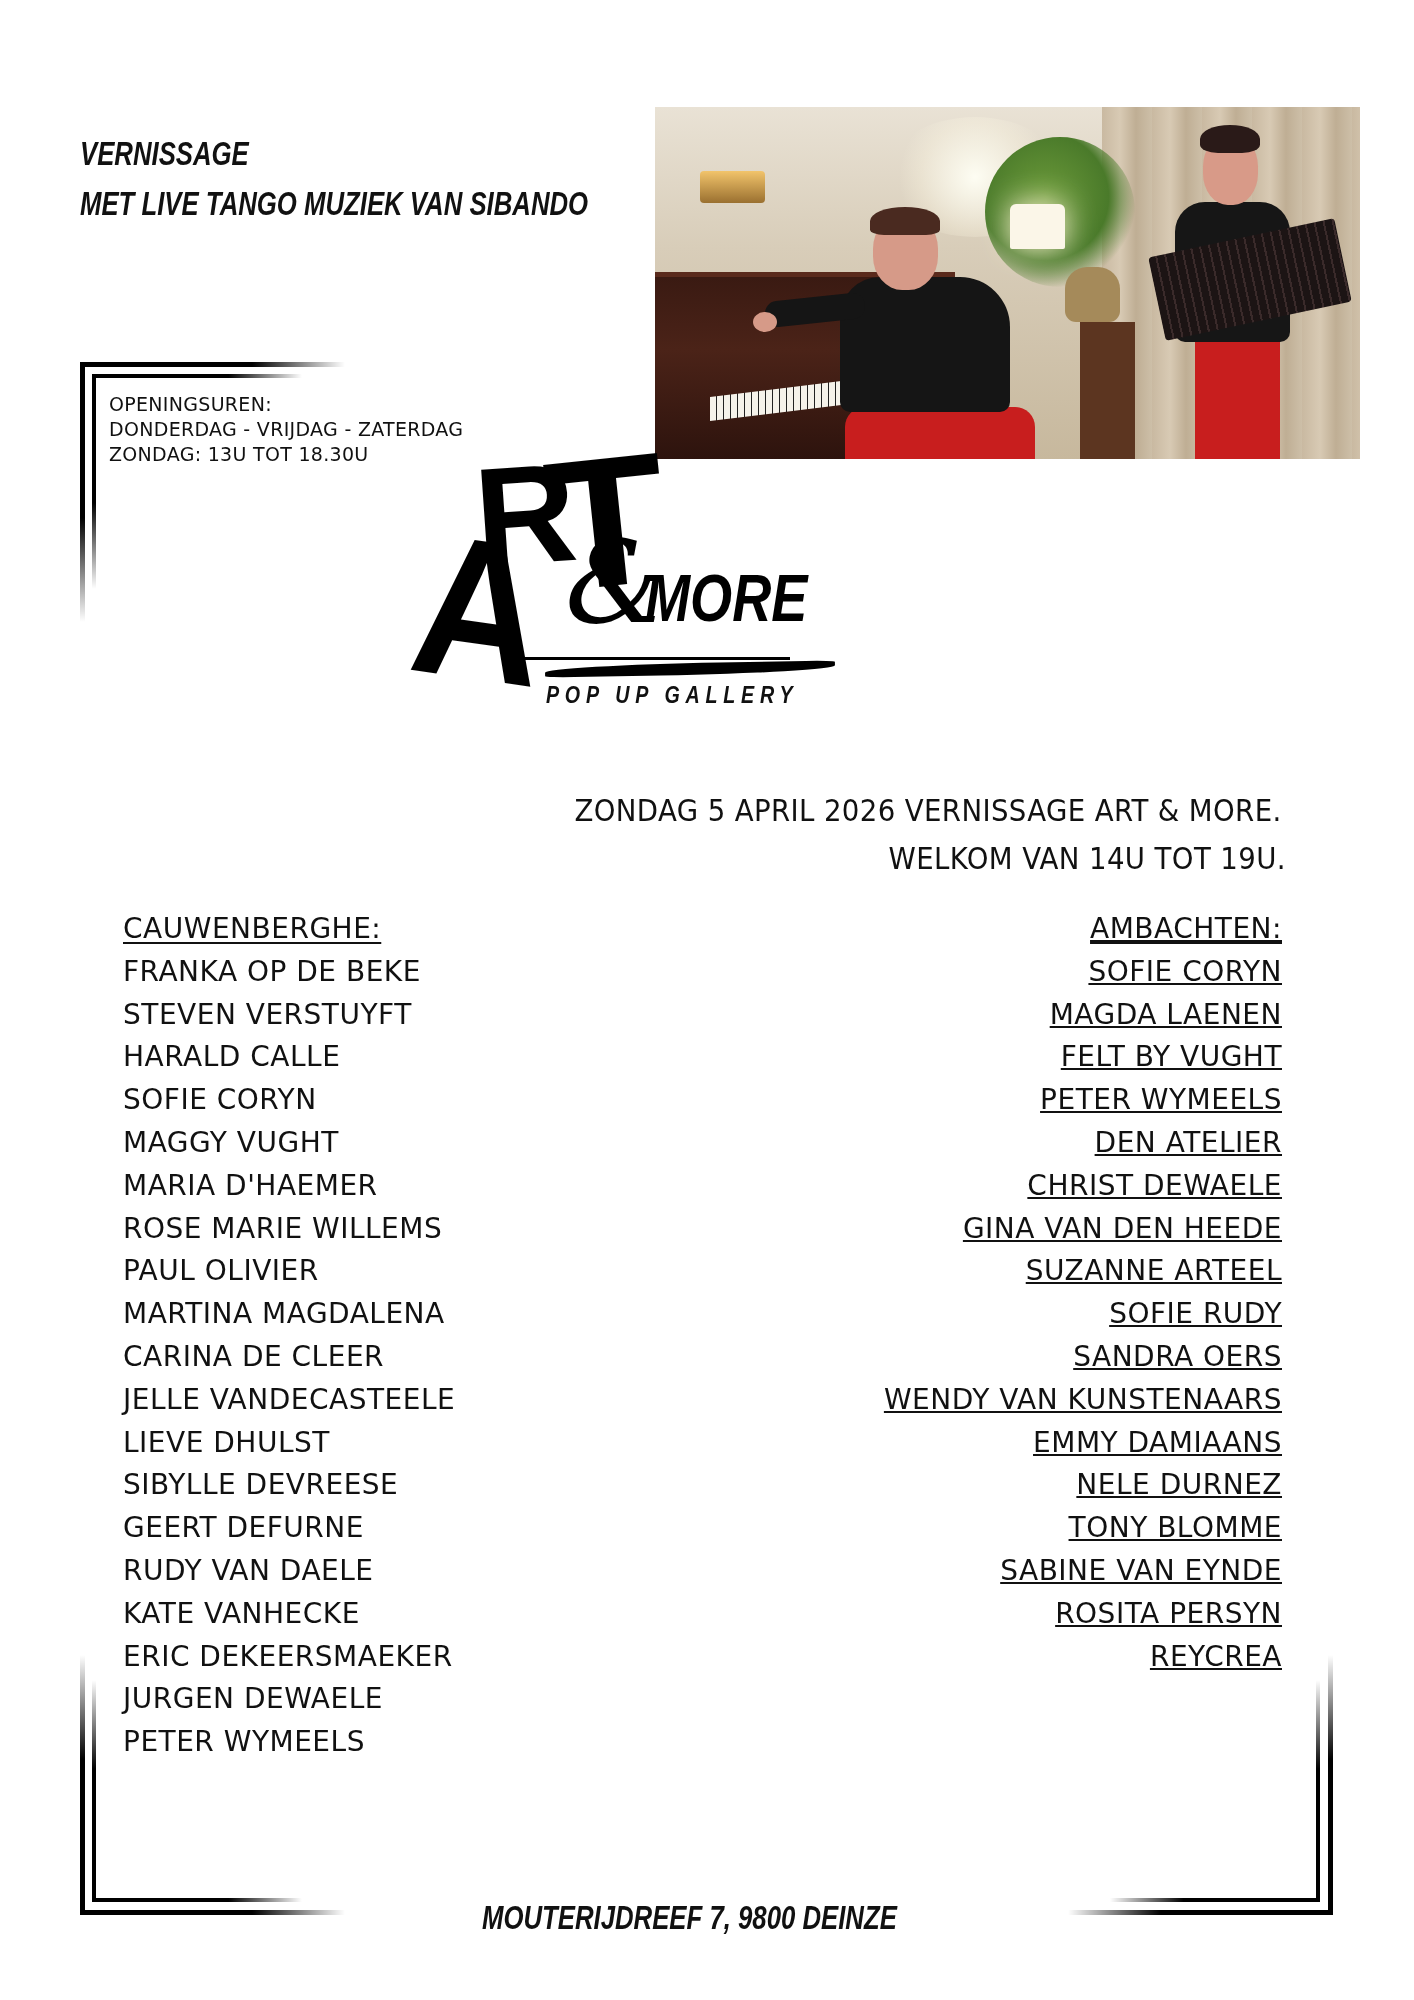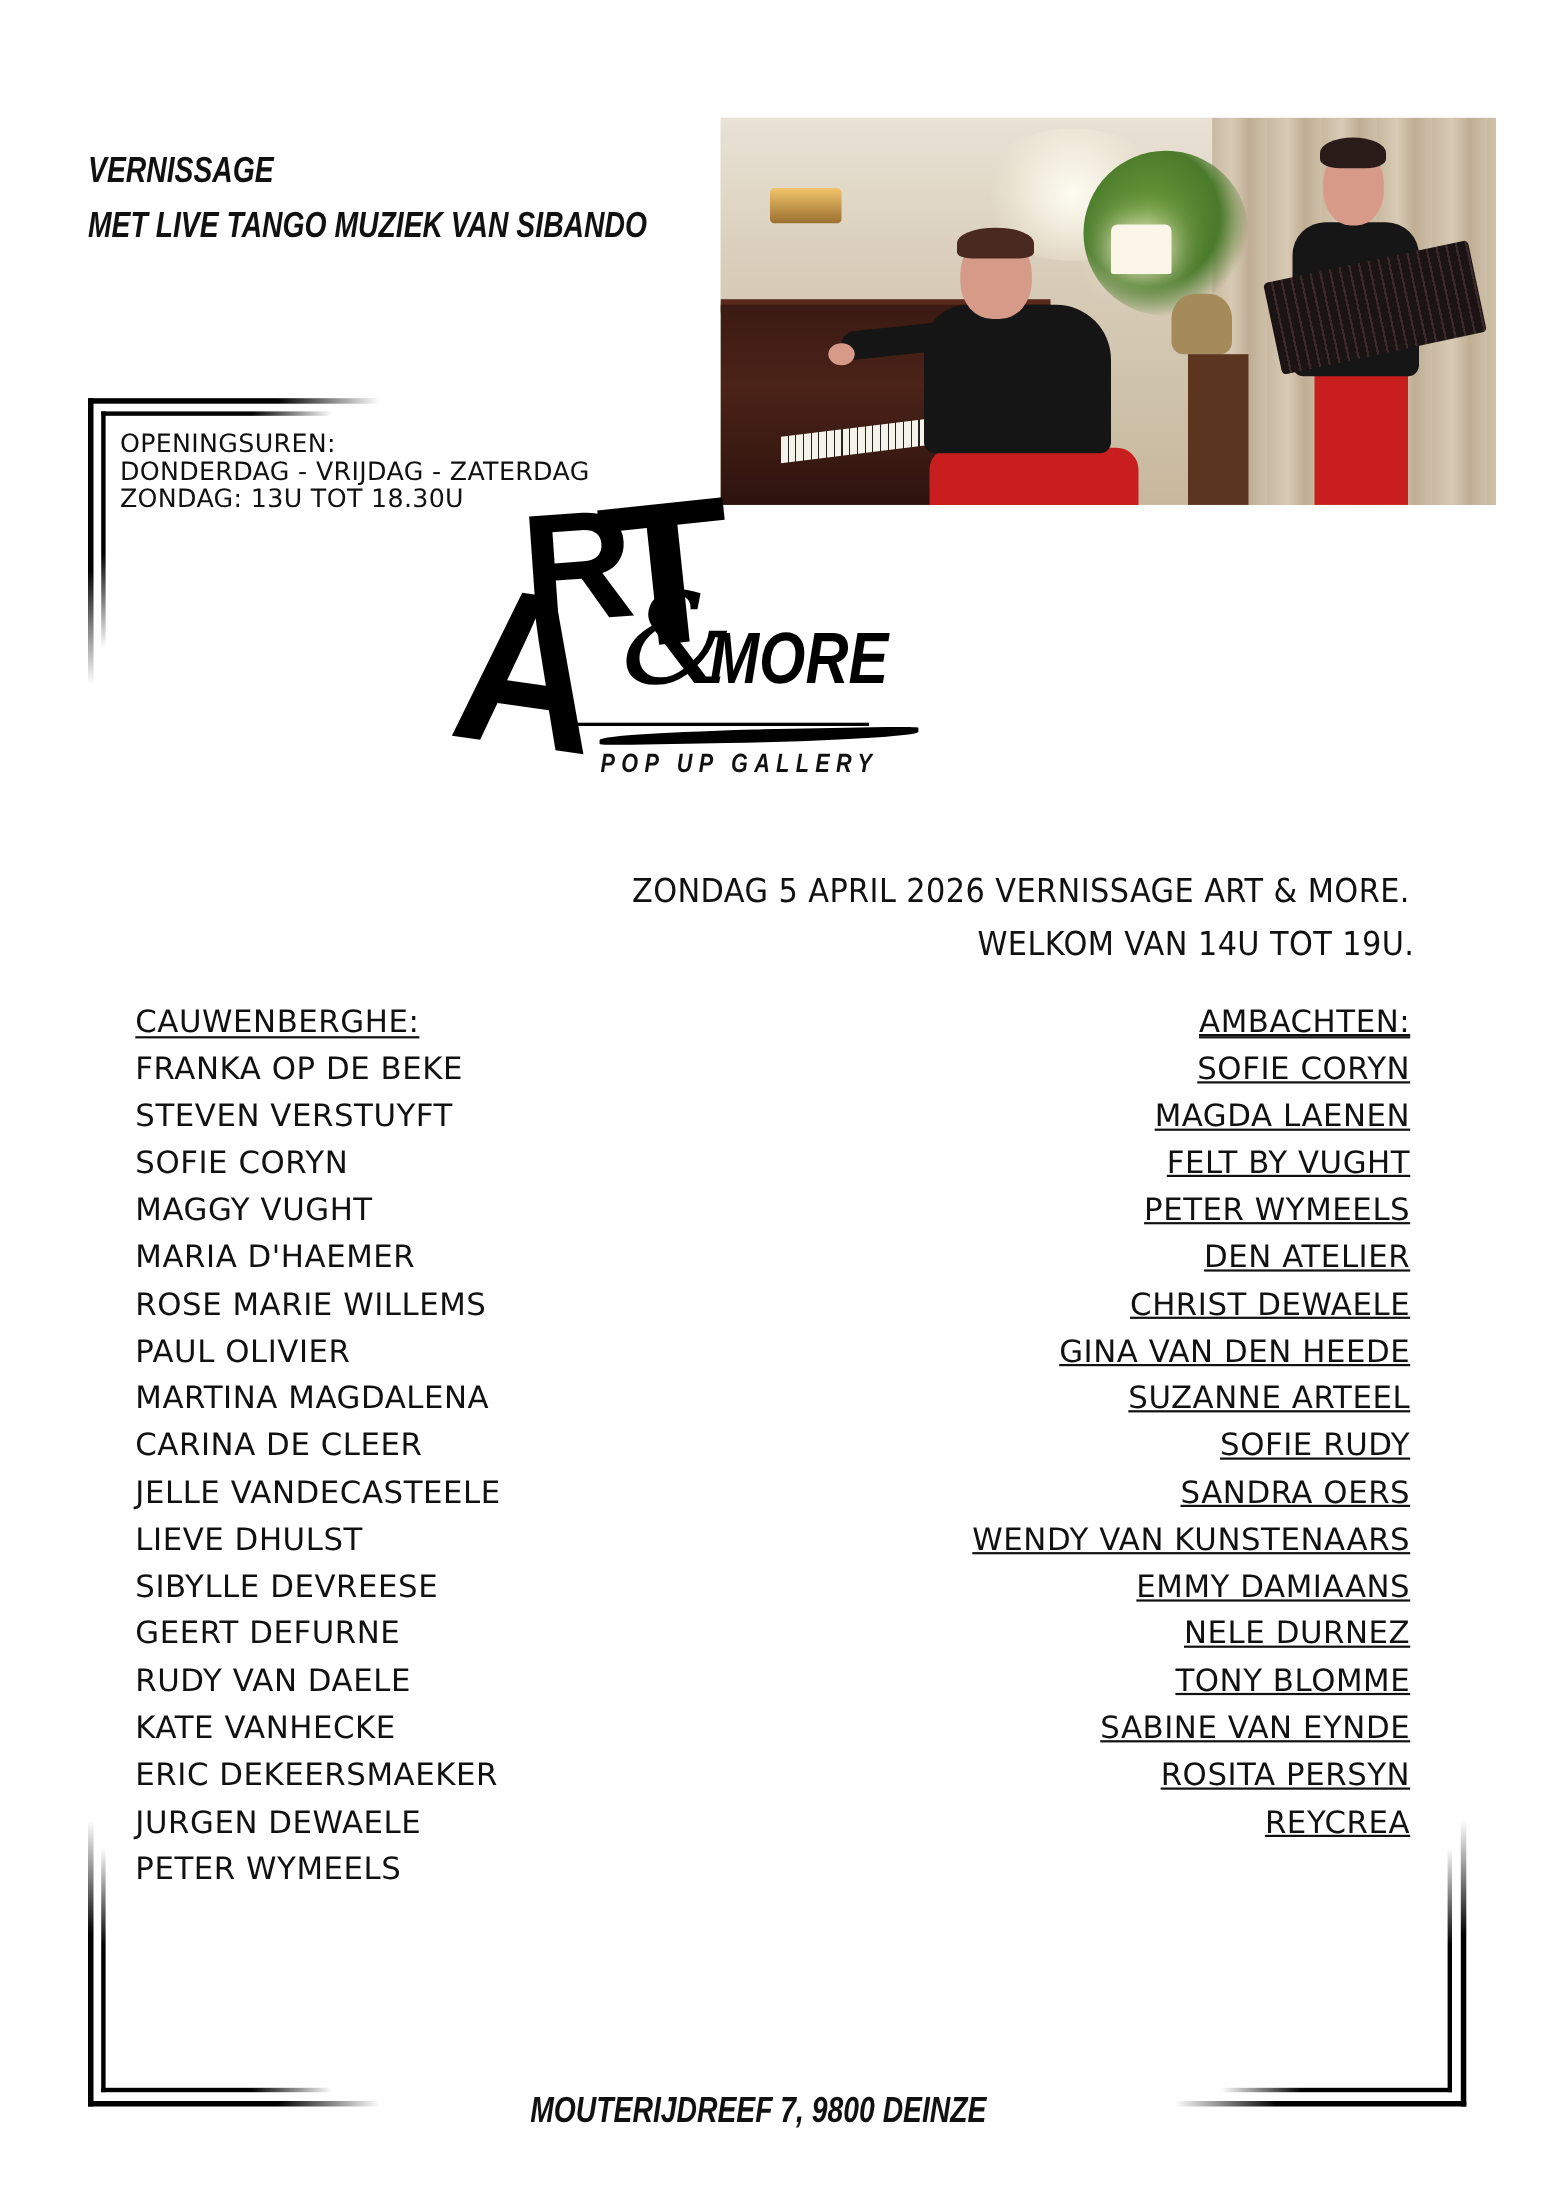--- a/index.html
+++ b/index.html
@@ -59,21 +59,21 @@
   .bl-outer-v { left: 80px; top: 1655px; width: 5px; height: 260px; background: linear-gradient(0deg, #000 0%, #000 60%, rgba(0,0,0,0) 100%); }
   .bl-inner-h { left: 92px; top: 1898px; width: 210px; height: 4px; background: linear-gradient(90deg, #000 0%, #000 65%, rgba(0,0,0,0) 100%); }
   .bl-inner-v { left: 92px; top: 1680px; width: 4px; height: 222px; background: linear-gradient(0deg, #000 0%, #000 60%, rgba(0,0,0,0) 100%); }
 
   .br-outer-h { left: 1068px; top: 1910px; width: 265px; height: 5px; background: linear-gradient(270deg, #000 0%, #000 65%, rgba(0,0,0,0) 100%); }
   .br-outer-v { left: 1328px; top: 1655px; width: 5px; height: 260px; background: linear-gradient(0deg, #000 0%, #000 60%, rgba(0,0,0,0) 100%); }
   .br-inner-h { left: 1110px; top: 1898px; width: 210px; height: 4px; background: linear-gradient(270deg, #000 0%, #000 65%, rgba(0,0,0,0) 100%); }
   .br-inner-v { left: 1316px; top: 1680px; width: 4px; height: 222px; background: linear-gradient(0deg, #000 0%, #000 60%, rgba(0,0,0,0) 100%); }
 
   
-  #opening-hours { position: absolute; left: 109px; top: 392px; font-size: 23px; line-height: 25px; letter-spacing: 0.3px; }
+  #opening-hours { position: absolute; left: 109px; top: 392px; font-size: 19px; line-height: 25px; letter-spacing: 0.3px; }
   #opening-hours div { white-space: nowrap; }
 
   
   #logo { position: absolute; left: 400px; top: 445px; width: 440px; height: 270px; }
   #logo .big { position: absolute; font-family: "Liberation Sans", sans-serif; font-weight: bold; color: #000; line-height: 1; }
   #logo .letter-a { left: 8px; top: 65px; font-size: 200px; transform: rotate(8deg) scaleX(0.9); }
   #logo .letter-r { left: 75px; top: 0px; font-size: 140px; transform: rotate(-4deg); }
   #logo .letter-t { left: 150px; top: -15px; font-size: 185px; transform: rotate(-6deg) scaleX(1.05); }
   #logo .amp { position:absolute; left: 165px; top: 80px; font-family: "DejaVu Serif", serif; font-style: italic; font-size: 115px; color:#000; line-height:1; }
   #logo .more { position:absolute; left: 245px; top: 120px; font-family: "Liberation Sans", sans-serif; font-weight: bold; font-style: italic;
@@ -158,20 +158,21 @@
   <div class="tagline">POP UP GALLERY</div>
 </div>
 
 <div id="event-line1">ZONDAG 5 APRIL 2026 VERNISSAGE ART &amp; MORE.</div>
 <div id="event-line2">WELKOM VAN 14U TOT 19U.</div>
 
 <div id="artists-list" class="list">
   <div class="heading">CAUWENBERGHE:</div>
   <div>FRANKA OP DE BEKE</div>
   <div>STEVEN VERSTUYFT</div>
+  <div>HARALD CALLE</div>
   <div>SOFIE CORYN</div>
   <div>MAGGY VUGHT</div>
   <div>MARIA D'HAEMER</div>
   <div>ROSE MARIE WILLEMS</div>
   <div>PAUL OLIVIER</div>
   <div>MARTINA MAGDALENA</div>
   <div>CARINA DE CLEER</div>
   <div>JELLE VANDECASTEELE</div>
   <div>LIEVE DHULST</div>
   <div>SIBYLLE DEVREESE</div>

